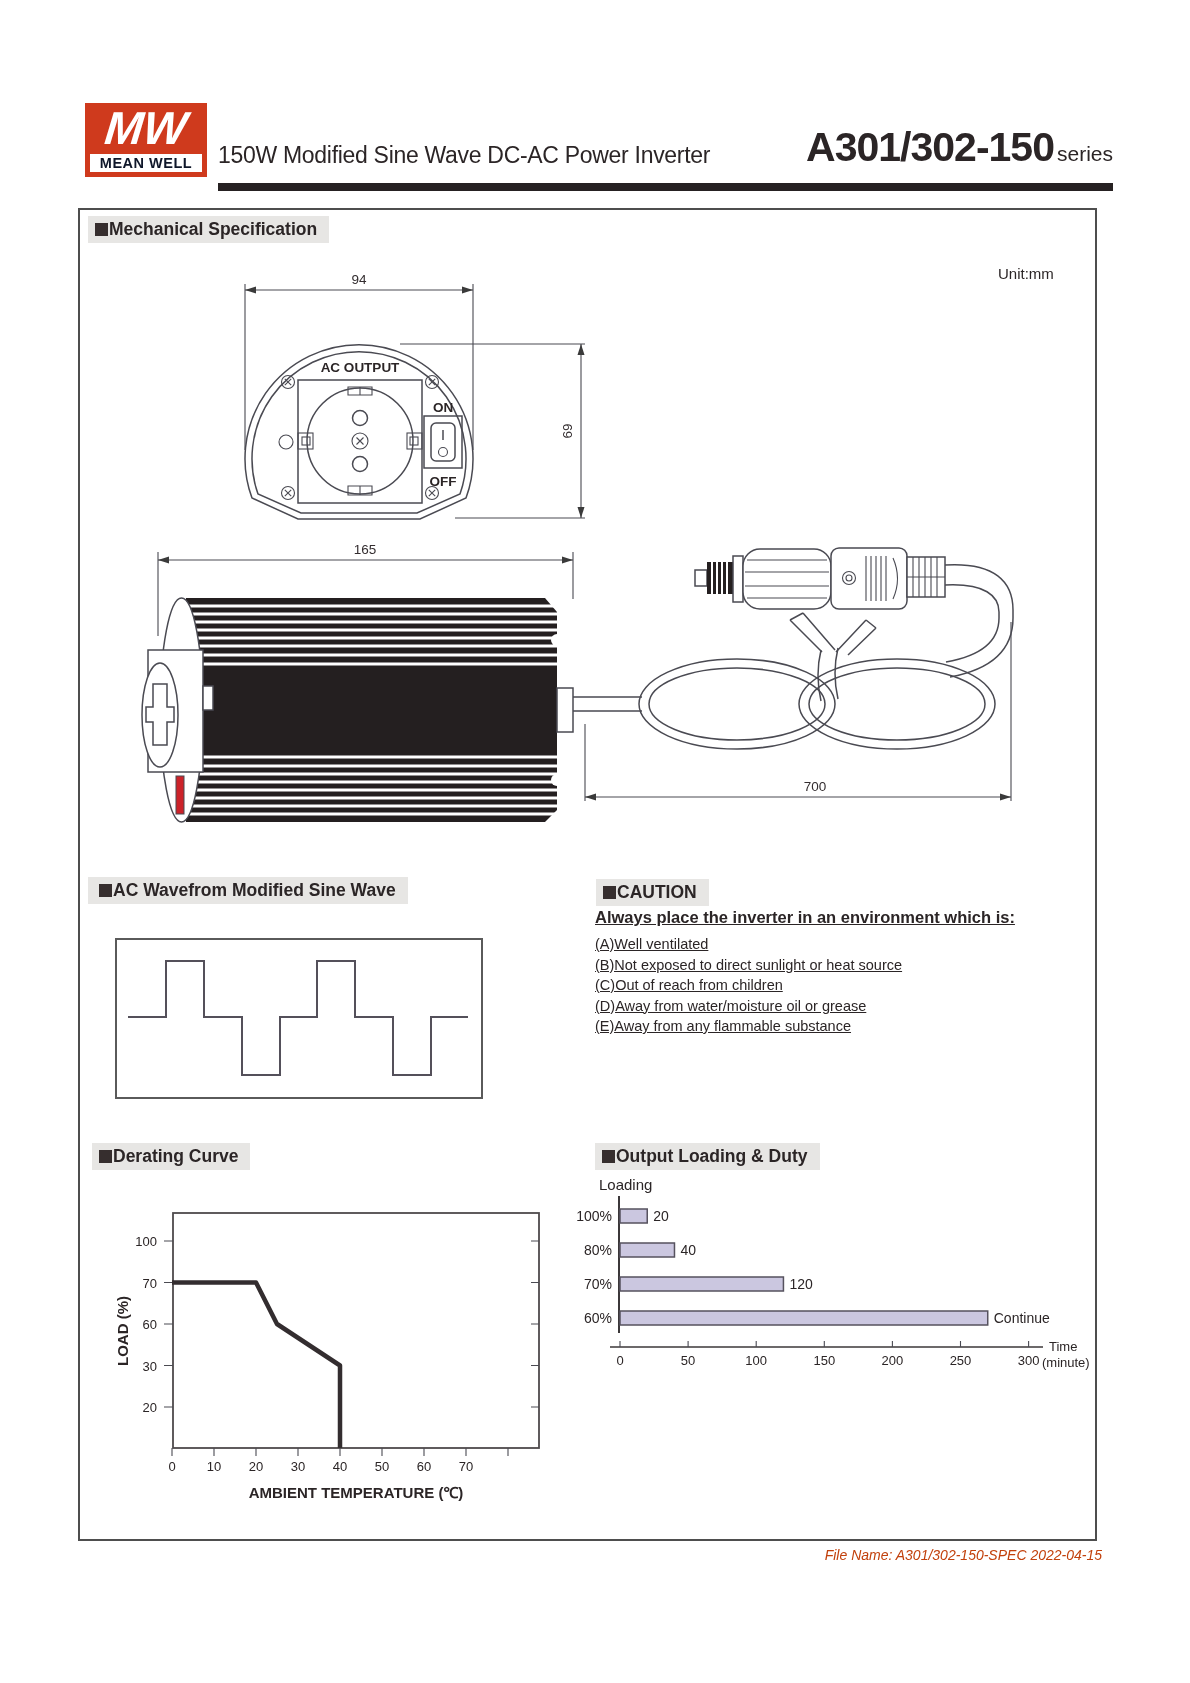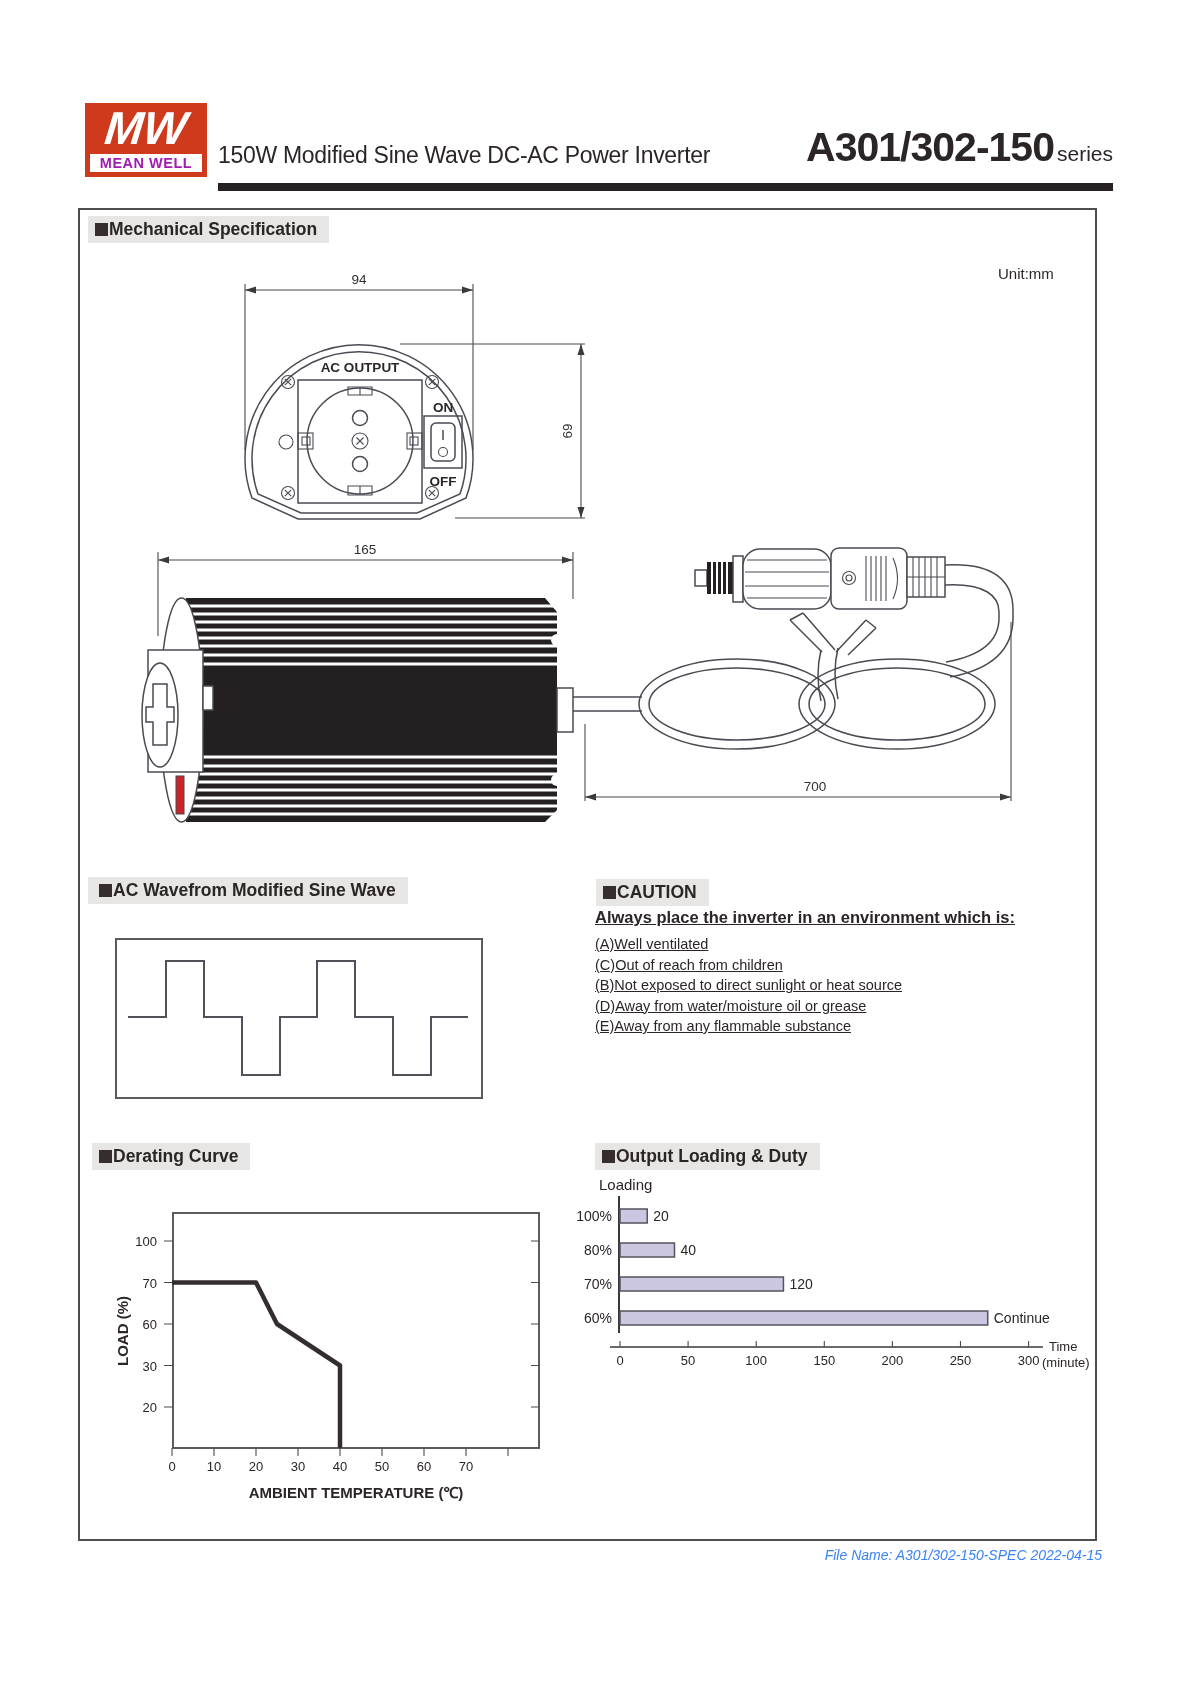--- a/index.html
+++ b/index.html
@@ -4,21 +4,21 @@
 <style>
   html,body{margin:0;padding:0;background:#ffffff;}
   .page{position:relative;width:1190px;height:1683px;background:#fff;
         font-family:"Liberation Sans",sans-serif;color:#2b2526;overflow:hidden;}
   .abs{position:absolute;}
 
   
   .logo{left:85px;top:103px;width:122px;height:74px;background:#cf3a1d;}
   .logo-mw{position:absolute;top:0px;left:0;right:0;text-align:center;font-style:italic;
            font-weight:bold;font-size:46px;line-height:50px;color:#fff;transform:skewX(-6deg);}
-  .logo-brand{position:absolute;left:5px;right:5px;bottom:5px;background:#fff;color:#a21caf;
+  .logo-brand{position:absolute;left:5px;right:5px;bottom:5px;background:#fff;color:#0f172a;
               font-weight:bold;font-size:14.5px;text-align:center;letter-spacing:.5px;padding:1px 0;}
   .doc-title{left:218px;top:142px;font-size:23px;letter-spacing:-.3px;white-space:nowrap;}
   .model-block{right:77px;top:124px;display:flex;align-items:baseline;gap:3px;}
   .model-main{font-size:41px;font-weight:bold;letter-spacing:-1px;}
   .model-suffix{font-size:21px;font-weight:normal;}
   .title-rule{left:218px;top:183px;width:895px;height:8px;background:#262122;}
 
   
   .main-box{left:78px;top:208px;width:1019px;height:1333px;border:2px solid #4e4e4e;box-sizing:border-box;}
 
@@ -33,21 +33,21 @@
   #hdr-loading{left:595px;top:1143px;}
 
   .unit-note{left:998px;top:244px;font-size:15px;margin-top:21px;}
 
   .caution-body{left:595px;top:908px;width:430px;text-decoration:underline;}
   .caution-heading{font-size:16.5px;font-weight:bold;margin:0 0 7px 0;}
   .caution-list{list-style:none;margin:0;padding:0;font-size:14.5px;line-height:20.5px;}
 
   .wave-box{left:115px;top:938px;width:368px;height:161px;border:2px solid #5a5a5a;box-sizing:border-box;}
 
-  .footer-note{right:88px;top:1547px;font-style:italic;font-size:14px;color:#3b82f6;white-space:nowrap;}
+  .footer-note{right:88px;top:1547px;font-style:italic;font-size:14px;color:#c2410c;white-space:nowrap;}
 
   
   .overlay{left:0;top:0;width:1190px;height:1683px;}
   svg text{font-family:"Liberation Sans",sans-serif;fill:#2b2526;}
   .tln{stroke:#4a4a52;stroke-width:1.5;fill:none;}
   .thin{stroke-width:1.1;}
   .wfill{fill:#fff;stroke:#4a4a52;stroke-width:1.5;}
   .dfill{fill:#241f20;}
   .arr{fill:#3a3a3a;}
   .dim-text{font-size:13.5px;fill:#332d2f;}
@@ -98,22 +98,22 @@
 
   <div class="abs sec-hdr" id="hdr-loading">
     <span class="sec-sq"></span>
     <span class="sec-label">Output Loading &amp; Duty</span>
   </div>
 
   <div class="abs caution-body">
     <p class="caution-heading">Always place the inverter in an environment which is:</p>
     <ul class="caution-list">
       <li>(A)Well ventilated</li>
+      <li>(B)Not exposed to direct sunlight or heat source</li>
       <li>(C)Out of reach from children</li>
-      <li>(B)Not exposed to direct sunlight or heat source</li>
       <li>(D)Away from water/moisture oil or grease</li>
       <li>(E)Away from any flammable substance</li>
     </ul>
   </div>
 
   <div class="abs wave-box"></div>
 
   <div class="abs footer-note">File Name: A301/302-150-SPEC  2022-04-15</div>
 
   <svg class="abs overlay" viewBox="0 0 1190 1683">

